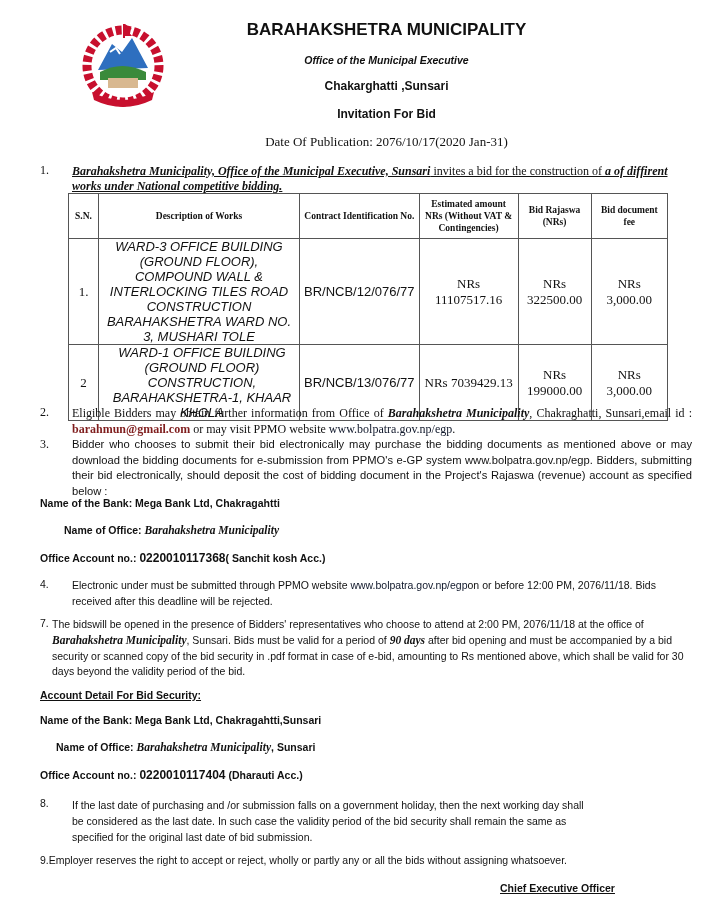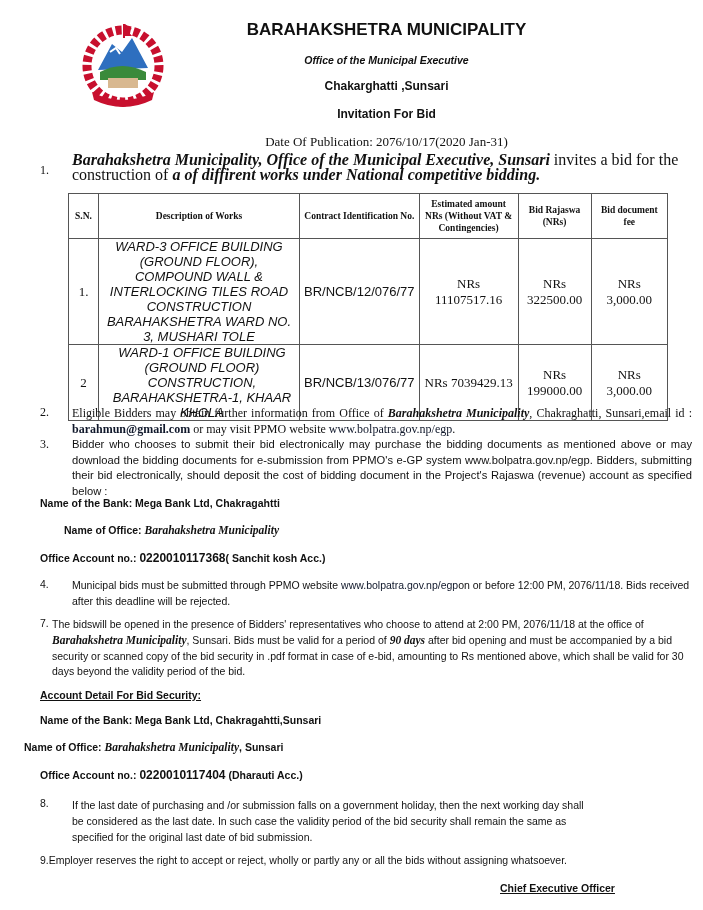--- a/index.html
+++ b/index.html
@@ -7,21 +7,21 @@
   .abs { position: absolute; }
   .sans { font-family: "Liberation Sans", "DejaVu Sans", sans-serif; }
   .serif { font-family: "Liberation Serif", "DejaVu Serif", serif; }
   .header-title { left: 0; width: 703px; top: 20px; text-align: center; font-size: 17px; font-weight: bold; padding-left: 70px; box-sizing: border-box; }
   .center-line { left: 0; width: 703px; text-align: center; padding-left: 70px; box-sizing: border-box; }
   .emblem { left: 82px; top: 20px; width: 82px; height: 100px; }
   p, div { margin: 0; }
   .num { position: absolute; }
   .para { position: absolute; line-height: 15px; }
   .link { color: #0f172a; }
-  .email { color: #0f172a; font-weight: bold; }
+  .email { color: #7f1d1d; font-weight: bold; }
   table.works { position: absolute; left: 68px; top: 193px; border-collapse: collapse; width: 600px; }
   table.works th, table.works td { border: 1.5px solid #555; padding: 0 4px; }
   table.works th { font-family: "Liberation Serif", serif; font-weight: bold; font-size: 9.5px; text-align: center; height: 44px; line-height: 12px; }
   table.works td { font-size: 13px; text-align: center; }
   td.desc { font-family: "Liberation Sans", sans-serif; font-style: italic; font-size: 11px; text-align: left; line-height: 15px; padding: 1px 6px; }
   td.cid { font-family: "Liberation Sans", sans-serif; font-size: 11.5px; }
   td.sn, td.money { font-family: "Liberation Serif", serif; font-size: 9.5px; }
   .bi { font-weight: bold; font-style: italic; }
   .lbl { font-family: "Liberation Sans", sans-serif; font-size: 10.5px; font-weight: bold; }
   .cal { font-family: "Liberation Sans", sans-serif; font-size: 10.5px; }
@@ -43,21 +43,21 @@
   </svg>
 </div>
 
 <div class="abs header-title sans">BARAHAKSHETRA MUNICIPALITY</div>
 <div class="abs center-line sans" style="top:54px;font-size:10.5px;font-style:italic;font-weight:bold;">Office of the Municipal Executive</div>
 <div class="abs center-line sans" style="top:79px;font-size:12px;font-weight:bold;">Chakarghatti ,Sunsari</div>
 <div class="abs center-line sans" style="top:107px;font-size:12px;font-weight:bold;">Invitation For Bid</div>
 <div class="abs center-line serif" style="top:134px;font-size:13px;">Date Of Publication: 2076/10/17(2020 Jan-31)</div>
 
 <span class="num serif" style="left:40px;top:163px;font-size:12px;">1.</span>
-<div class="para serif" style="left:72px;top:152px;width:620px;font-size:16px;">
+<div class="para serif" style="left:72px;top:164px;width:620px;font-size:12px;text-decoration:underline;">
   <span class="bi">Barahakshetra Municipality, Office of the Municipal Executive, Sunsari</span><span> invites a bid  for the construction of </span><span class="bi">a of diffirent works under National competitive bidding.</span>
 </div>
 
 <table class="works">
   <thead>
     <tr>
       <th style="width:21px;">S.N.</th>
       <th style="width:192px;">Description of Works</th>
       <th style="width:100px;">Contract Identification No.</th>
       <th style="width:90px;">Estimated amount NRs (Without VAT &amp; Contingencies)</th>
@@ -101,33 +101,33 @@
   <span>Name of Office:</span>
   <span class="serif bi" style="font-size:11.5px;font-weight:bold;">Barahakshetra Municipality</span>
 </div>
 <div class="abs lbl" style="left:40px;top:551px;">
   <span>Office Account no.:</span>
   <span style="font-size:12px;">0220010117368</span><span>( Sanchit kosh Acc.)</span>
 </div>
 
 <span class="num cal" style="left:40px;top:578px;">4.</span>
 <div class="para cal" style="left:72px;top:578px;width:620px;line-height:15.5px;">
-  <span>Municipal bids must be submitted through PPMO website </span><span class="link">www.bolpatra.gov.np/egp</span><span>on or before 12:00 PM, 2076/11/18. Bids received after this deadline will be rejected.</span>
+  <span>Electronic under must be submitted through PPMO website </span><span class="link">www.bolpatra.gov.np/egp</span><span>on or before 12:00 PM, 2076/11/18. Bids received after this deadline will be rejected.</span>
 </div>
 
 <span class="num cal" style="left:40px;top:617px;">7.</span>
 <div class="para cal" style="left:52px;top:617px;width:640px;line-height:15.8px;">
   <span>The bidswill be opened in the presence of Bidders' representatives who choose to attend at 2:00 PM, 2076/11/18  at the office of </span><span class="serif bi" style="font-size:11.5px;">Barahakshetra Municipality</span><span>, Sunsari. Bids must be valid for a period of </span><span class="serif bi" style="font-size:11.5px;">90 days</span><span> after bid opening and must be accompanied by a bid security or scanned copy of the bid security in .pdf format in case of e-bid, amounting to Rs mentioned above, which shall be valid for 30 days beyond the validity period of the bid.</span>
 </div>
 
 <div class="abs lbl u" style="left:40px;top:689px;">Account Detail For Bid Security:</div>
 <div class="abs lbl" style="left:40px;top:714px;">
   <span>Name of the Bank:</span><span> Mega  Bank Ltd, Chakragahtti,Sunsari</span>
 </div>
-<div class="abs lbl" style="left:24px;top:741px;">
+<div class="abs lbl" style="left:56px;top:741px;">
   <span>Name of Office:</span>
   <span class="serif bi" style="font-size:11.5px;">Barahakshetra Municipality</span><span>, Sunsari</span>
 </div>
 <div class="abs lbl" style="left:40px;top:768px;">
   <span>Office Account no.:</span>
   <span style="font-size:12px;">0220010117404</span><span> (Dharauti Acc.)</span>
 </div>
 
 <span class="num cal" style="left:40px;top:797px;">8.</span>
 <div class="para cal" style="left:52px;top:797px;width:545px;line-height:16px;text-indent:0;padding-left:20px;box-sizing:border-box;">If the last date of purchasing and /or submission falls on a government holiday, then the next working day shall be considered as the last date. In such case the validity period of the bid security shall remain the same as specified for the original last date of bid submission.</div>

